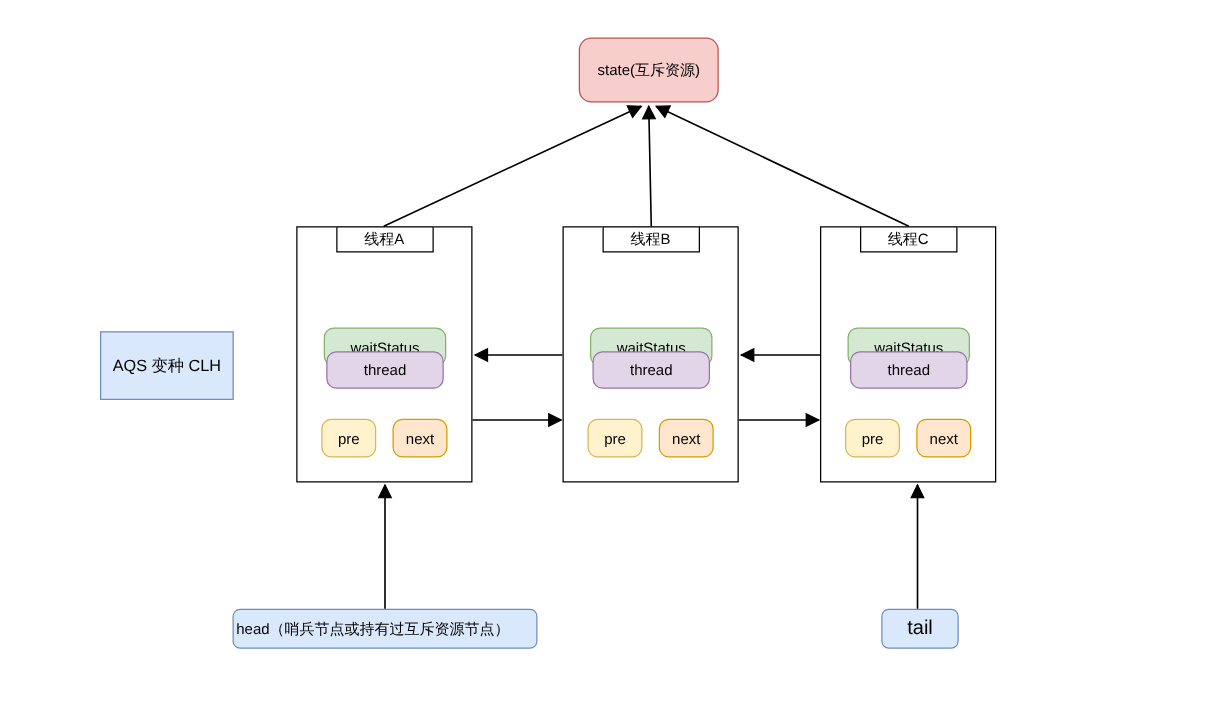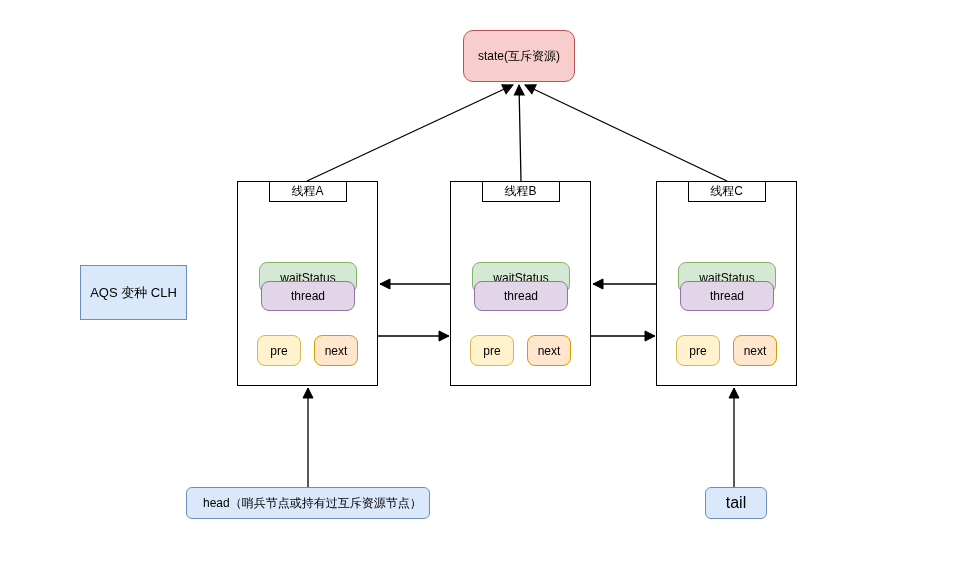--- a/index.html
+++ b/index.html
@@ -33,21 +33,21 @@
     display:flex;align-items:center;justify-content:center;font-size:12px;}
   .field{position:absolute;display:flex;align-items:center;justify-content:center;
     font-size:12px;border-radius:8px;border:1px solid #000;}
   .f-wait{left:21px;top:44px;width:98px;height:31px;background:var(--green-fill);border-color:var(--green-stroke);margin-top:36px;}
   .f-thread{left:23px;top:99px;width:94px;height:30px;background:var(--purple-fill);border-color:var(--purple-stroke);}
   .f-pre{left:19px;top:153px;width:44px;height:31px;background:var(--yellow-fill);border-color:var(--yellow-stroke);}
   .f-next{left:76px;top:153px;width:44px;height:31px;background:var(--orange-fill);border-color:var(--orange-stroke);}
 
   .head-box{position:absolute;left:186px;top:487px;width:244px;height:32px;
     background:var(--blue-fill);border:1px solid var(--blue-stroke);border-radius:6px;
-    display:flex;align-items:center;justify-content:flex-start;padding-left:16px;
+    display:flex;align-items:center;justify-content:flex-start;padding-left:2px;
     font-size:12px;white-space:nowrap;z-index:2;}
   .tail-box{position:absolute;left:705px;top:487px;width:62px;height:32px;
     background:var(--blue-fill);border:1px solid var(--blue-stroke);border-radius:6px;
     display:flex;align-items:center;justify-content:center;font-size:16px;z-index:2;}
 
   .watermark{position:absolute;right:6px;bottom:4px;font-size:17px;
     color:var(--watermark-color);z-index:3;letter-spacing:1px;}
 </style>
 </head>
 <body>

